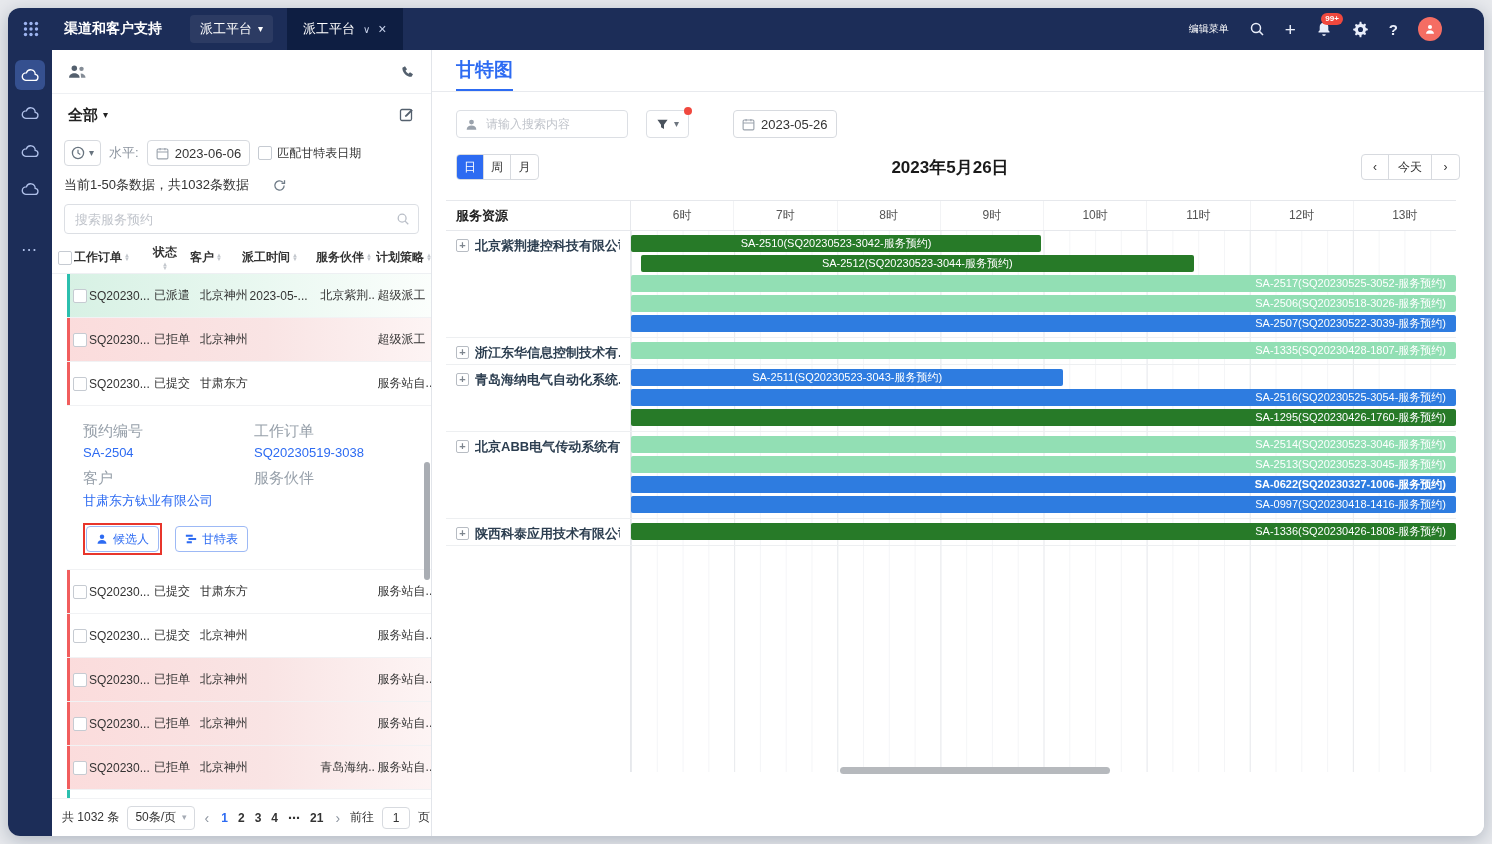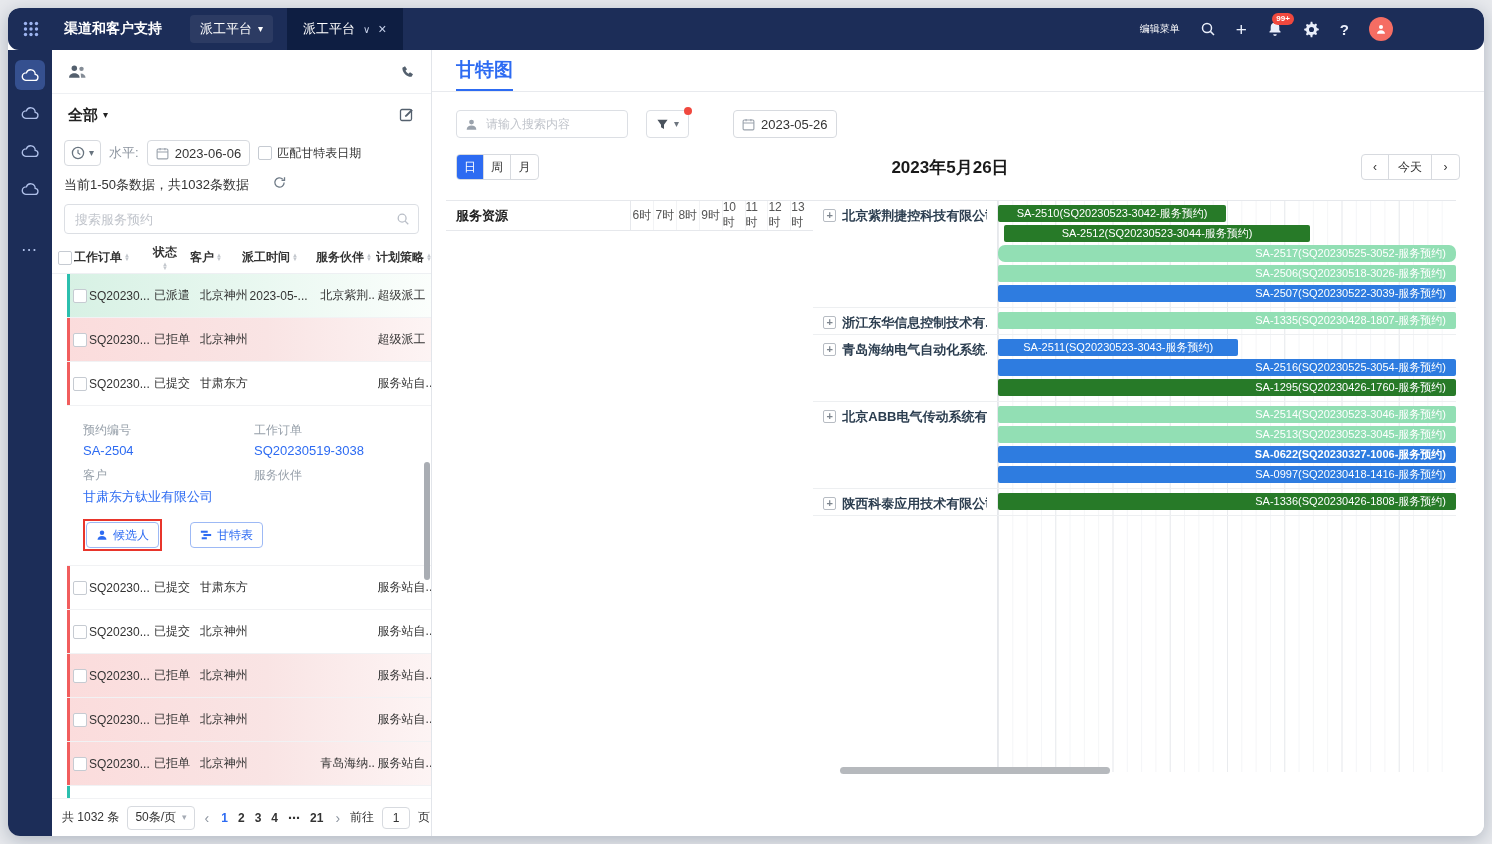--- a/index.html
+++ b/index.html
@@ -3,21 +3,21 @@
 <meta charset="utf-8">
 <style>
   html,body{margin:0;padding:0;}
   body{width:1492px;height:844px;position:relative;background:#e7e9ed;overflow:hidden;
        font-family:"Liberation Sans","DejaVu Sans",sans-serif;color:#333;}
   *{box-sizing:border-box;}
   svg{display:block;}
   .window{position:absolute;inset:8px;border-radius:12px;background:#fff;overflow:hidden;
           box-shadow:0 4px 18px rgba(13,30,60,.25);display:flex;flex-direction:column;}
   
-  .topbar{height:42px;background:#1c2d58;display:flex;align-items:center;color:#fff;flex:none;padding-right:91px;border-radius:11px;}
+  .topbar{height:42px;background:#1c2d58;display:flex;align-items:center;color:#fff;flex:none;padding-right:42px;}
   .apps{width:46px;height:100%;display:flex;align-items:center;justify-content:center;color:#9db4f0;cursor:pointer;}
   .brand{font-size:14px;font-weight:700;margin:0 28px 0 10px;white-space:nowrap;}
   .tab1{display:flex;align-items:center;gap:6px;font-size:13px;padding:5px 10px;border-radius:4px;
         background:rgba(255,255,255,.07);margin-right:14px;cursor:pointer;white-space:nowrap;}
   .tab2{height:100%;background:#0e1e42;display:flex;align-items:center;gap:8px;padding:0 16px;font-size:13px;white-space:nowrap;}
   .caret{font-size:10px;line-height:1;}
   .chev{font-size:10px;color:#c6d1ea;}
   .close{font-size:14px;color:#c6d1ea;cursor:pointer;}
   .tb-right{margin-left:auto;display:flex;align-items:center;gap:20px;}
   .editmenu{font-size:10px;cursor:pointer;white-space:nowrap;}
@@ -45,21 +45,21 @@
   .all-label{font-size:15px;font-weight:700;color:#222;display:flex;gap:5px;align-items:center;cursor:pointer;}
   .lp-filter{display:flex;align-items:center;gap:8px;padding:0 12px;height:34px;flex:none;}
   .mini-btn{height:26px;border:1px solid #d7dadf;border-radius:4px;display:inline-flex;align-items:center;
             padding:0 6px;gap:4px;color:#68747f;font-size:10px;cursor:pointer;background:#fff;}
   .hl{color:#8b939e;font-size:13px;white-space:nowrap;}
   .datebox{height:26px;border:1px solid #d7dadf;border-radius:4px;display:inline-flex;align-items:center;
            gap:6px;padding:0 8px;font-size:13px;color:#333;background:#fff;cursor:pointer;white-space:nowrap;}
   .datebox .dico{color:#9aa2ac;display:inline-flex;}
   .chk{display:flex;align-items:center;gap:5px;font-size:12px;color:#333;cursor:pointer;white-space:nowrap;}
   .cbx{width:14px;height:14px;border:1px solid #c6cbd2;border-radius:2px;background:#fff;display:inline-block;flex:none;}
-  .lp-stats{padding:6px 12px 2px;font-size:13px;color:#333;display:flex;gap:24px;flex:none;white-space:nowrap;}
+  .lp-stats{padding:6px 12px 2px;font-size:13px;color:#333;display:flex;align-items:center;gap:24px;flex:none;white-space:nowrap;}
   .refresh{color:#6f7b87;display:inline-flex;cursor:pointer;}
   .lp-search{padding:8px 12px;flex:none;}
   .search-box{height:30px;border:1px solid #dcdfe4;border-radius:4px;display:flex;align-items:center;
               padding:0 8px;gap:6px;color:#b9bec7;background:#fff;}
   .search-box input{border:0;outline:0;flex:1;min-width:0;font-size:13px;color:#333;background:transparent;
                     font-family:inherit;}
   .search-box input::placeholder{color:#c0c4cb;}
   .lp-cols{display:flex;align-items:center;height:32px;border-bottom:1px solid #eef0f3;padding-left:6px;flex:none;gap:2px;}
   .lcol{display:flex;align-items:center;gap:2px;font-size:12px;font-weight:700;color:#333;
         overflow:hidden;white-space:nowrap;flex:none;cursor:pointer;}
@@ -68,23 +68,23 @@
   .c0{width:66px;}.c1{width:46px;flex-direction:column;}.c2{width:50px;}.c3{width:72px;}.c4{width:58px;}.c5{width:56px;}
   .lp-rows{flex:1;overflow:hidden;display:flex;flex-direction:column;padding-bottom:38px;padding-left:15px;}
   .lrow{display:flex;align-items:center;height:44px;border-bottom:1px solid #f1f2f4;position:relative;
         padding-left:6px;flex:none;gap:2px;cursor:pointer;background:#fff;}
   .strip{position:absolute;left:0;top:0;bottom:0;width:3px;}
   .lcell{font-size:12px;color:#333;white-space:nowrap;overflow:hidden;}
   .tint-pink{background:linear-gradient(90deg,#fbdcdc 0%,#f9e4e4 55%,#fdf4f4 100%);}
   .tint-mint{background:linear-gradient(90deg,#d7f1e4 0%,#eaf8f1 55%,#fbfefc 100%);}
   .dcard{padding:8px 16px 14px;border-bottom:1px solid #f1f2f4;flex:none;background:#fff;}
   .dgrid{display:grid;grid-template-columns:1fr 1fr;column-gap:10px;}
-  .dlabel{font-size:12px;color:#97a0aa;margin-top:8px;}
+  .dlabel{font-size:15px;color:#97a0aa;margin-top:8px;}
   .dval{font-size:13px;color:#2d6bf2;margin-top:4px;white-space:nowrap;overflow:hidden;cursor:pointer;min-height:16px;}
-  .dbtns{margin-top:13px;display:flex;gap:28px;align-items:center;}
+  .dbtns{margin-top:13px;display:flex;gap:13px;align-items:center;}
   .obtn{height:26px;border:1px solid #9db9f5;color:#2d6bf2;border-radius:4px;display:inline-flex;
         align-items:center;gap:5px;padding:0 9px;font-size:12px;background:#fff;cursor:pointer;font-family:inherit;}
   .annot{border:2px solid #e8352b;display:inline-flex;padding:1px;}
   .vthumb{position:absolute;right:1px;top:412px;width:6px;height:118px;border-radius:3px;background:#a9adb3;cursor:pointer;}
   .lp-pagi{position:absolute;left:0;right:0;bottom:0;height:38px;background:#fff;display:flex;align-items:center;
            gap:8px;padding:0 10px;font-size:12px;color:#333;border-top:1px solid #f1f2f4;white-space:nowrap;}
   .psel{height:24px;border:1px solid #d7dadf;border-radius:4px;display:inline-flex;align-items:center;gap:6px;
         padding:0 7px;color:#333;cursor:pointer;}
   .psel .caret{color:#a5abb4;font-size:9px;}
   .pages{display:inline-flex;gap:6px;align-items:center;}
@@ -109,21 +109,21 @@
   .reddot{position:absolute;top:-4px;right:-4px;width:8px;height:8px;border-radius:50%;background:#f0483e;}
   .g-date{margin-left:44px;height:28px;}
   .g-toolbar{display:flex;align-items:center;padding:16px 24px 0;flex:none;}
   .seg{display:flex;border:1px solid #d7dadf;border-radius:4px;overflow:hidden;background:#fff;}
   .seg span{min-width:27px;height:24px;display:flex;align-items:center;justify-content:center;font-size:12px;
             color:#333;border-right:1px solid #d7dadf;cursor:pointer;padding:0 4px;}
   .seg span:last-child{border-right:0;}
   .seg span.act{background:#2d6bf2;color:#fff;}
   .seg.nav span{padding:0 9px;}
   .g-title{flex:1;text-align:center;font-size:17px;font-weight:700;color:#1a1a1a;}
-  .g-table{margin:20px 28px 64px 14px;flex:1;display:flex;flex-direction:row;border-top:1px solid #e6e8ec;overflow:hidden;}
+  .g-table{margin:20px 28px 64px 14px;flex:1;display:flex;flex-direction:column;border-top:1px solid #e6e8ec;overflow:hidden;}
   .g-head{display:flex;height:30px;border-bottom:1px solid #e6e8ec;flex:none;}
   .res-col{width:185px;flex:none;border-right:1px solid #e6e8ec;display:flex;align-items:center;
            padding:0 10px;gap:6px;overflow:hidden;}
   .g-head .res-col{font-size:13px;font-weight:700;color:#222;}
   .hours{flex:1;display:flex;}
   .hour{flex:1;display:flex;align-items:center;justify-content:center;font-size:12px;color:#555;
         border-right:1px solid #f2f3f5;}
   .hour:last-child{border-right:0;}
   .g-body{flex:1;display:flex;flex-direction:column;overflow:hidden;}
   .g-row{display:flex;border-bottom:1px solid #edeff1;flex:none;}
@@ -592,21 +592,21 @@
                 <span class="res-name">北京紫荆捷控科技有限公司</span>
               </div>
               <div class="lanes">
                 <div class="lane">
                   <div class="bar center" style="left: 0%; width: 49.7%; background: rgb(39, 122, 40);">SA-2510(SQ20230523-3042-服务预约)</div>
                 </div>
                 <div class="lane">
                   <div class="bar center" style="left: 1.2%; width: 67%; background: rgb(39, 122, 40);">SA-2512(SQ20230523-3044-服务预约)</div>
                 </div>
                 <div class="lane">
-                  <div class="bar right" style="left: 0%; width: 100%; background: rgb(146, 223, 180); border-radius: 7px;">SA-2517(SQ20230525-3052-服务预约)</div>
+                  <div class="bar right" style="left: 0%; width: 100%; background: rgb(146, 223, 180);">SA-2517(SQ20230525-3052-服务预约)</div>
                 </div>
                 <div class="lane">
                   <div class="bar right" style="left: 0%; width: 100%; background: rgb(146, 223, 180);">SA-2506(SQ20230518-3026-服务预约)</div>
                 </div>
                 <div class="lane">
                   <div class="bar right" style="left: 0%; width: 100%; background: rgb(46, 124, 224);">SA-2507(SQ20230522-3039-服务预约)</div>
                 </div>
               </div>
             </div>
             <div class="g-row">

